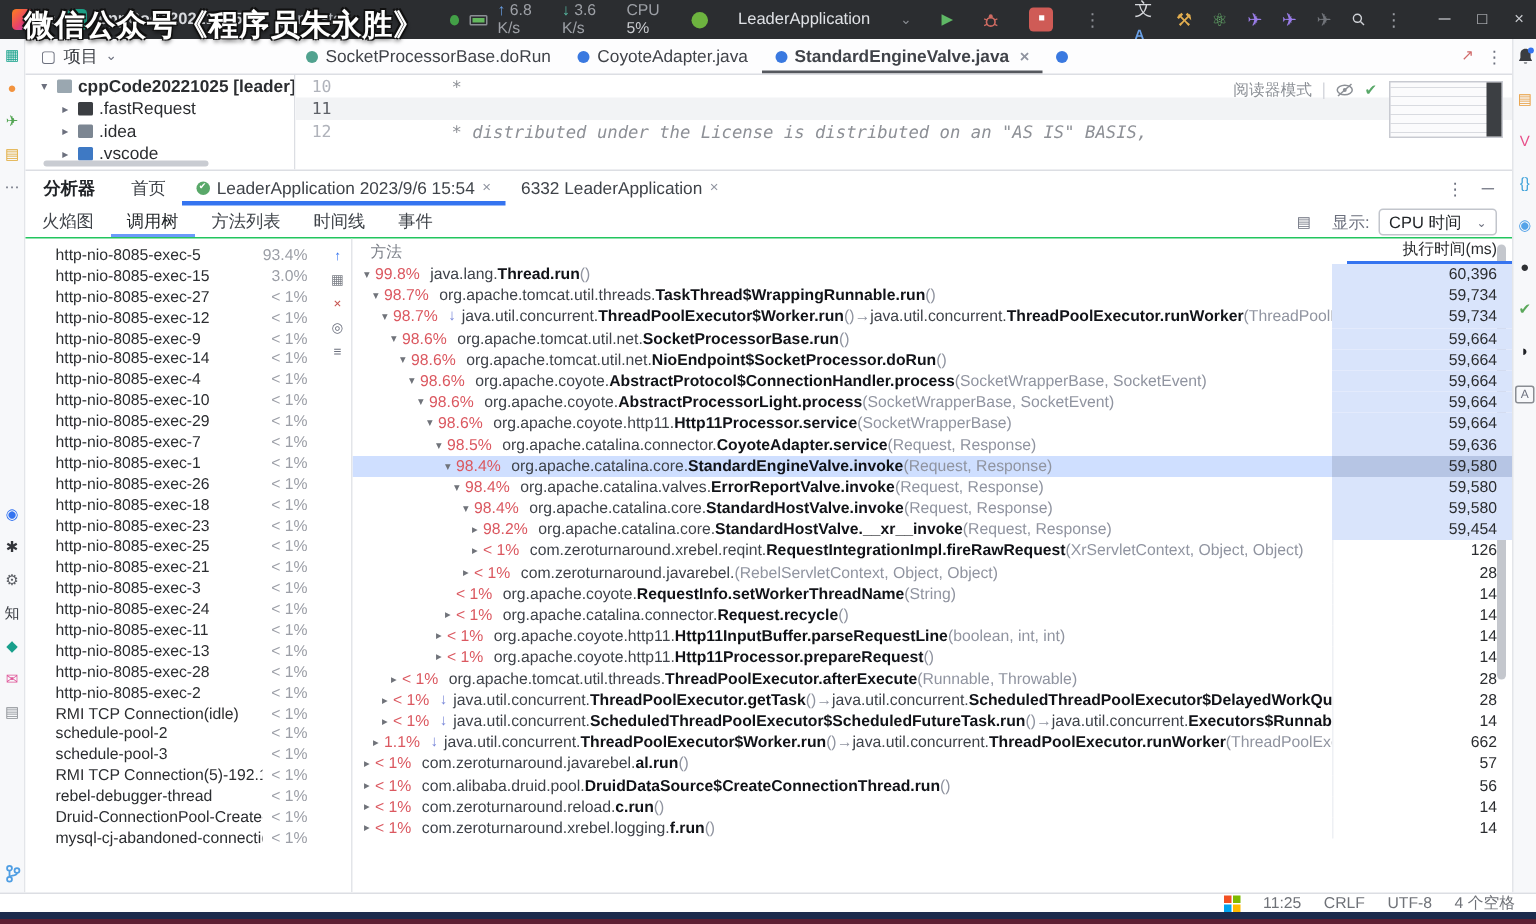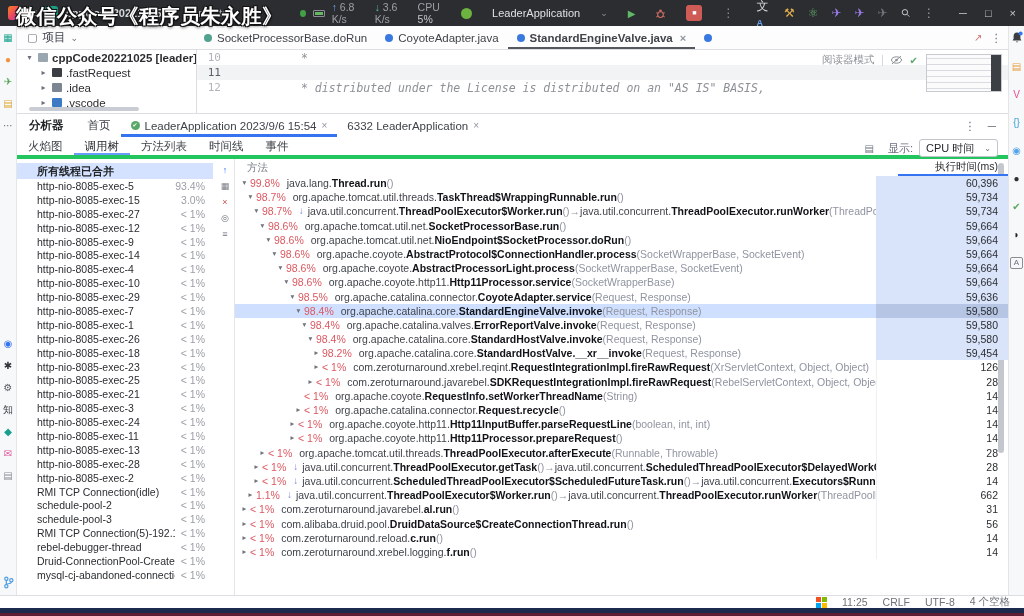--- a/index.html
+++ b/index.html
@@ -81,21 +81,21 @@
 
   
   .profiler { position:absolute; top:113px; left:17px; right:16px; bottom:21px; background:#fff; border-top:1px solid #dcdee3; }
   .ptabs { height:23px; display:flex; align-items:stretch; font-size:11.5px; color:#3f4349; }
   .ptitle { display:flex; align-items:center; font-weight:700; color:#202327; padding:0 14px 0 12px; }
   .ptab { display:flex; align-items:center; gap:5px; padding:0 10px; white-space:nowrap; }
   .ptab.sel { box-shadow:inset 0 -3px 0 #3574f0; }
   .ptab .grn { width:9px; height:9px; border-radius:50%; background:#59a869; color:#fff; font-size:6px; line-height:9px; text-align:center; }
   .ptab .close { color:#9094a0; font-size:10px; }
   .pwin { margin-left:auto; display:flex; align-items:center; gap:12px; padding-right:12px; color:#6c707e; }
-  .psubtabs { height:22px; display:flex; align-items:stretch; font-size:11.5px; color:#3f4349; border-bottom:4px solid #22c55e; position:relative; }
+  .psubtabs { height:22px; display:flex; align-items:stretch; font-size:11.5px; color:#3f4349; border-bottom:1px solid #22c55e; position:relative; }
   .stab { display:flex; align-items:center; padding:0 11px; }
   .stab.sel { box-shadow:inset 0 -2px 0 #6b9bfa; color:#1f2326; }
   .disp { position:absolute; right:10px; top:0; height:22px; display:flex; align-items:center; gap:6px; color:#6c707e; font-size:11px; }
   .disp .layo { font-size:10px; margin-right:8px; }
   .disp .select { display:flex; align-items:center; gap:10px; border:1px solid #c2c5cc; border-radius:3px; background:#fff; height:18px; padding:0 6px; color:#1f2326; }
   .disp .select .chv { color:#6c707e; font-size:8px; }
   .pcontent { position:absolute; top:45px; left:0; right:0; bottom:0; overflow:hidden; }
 
   
   .threads { position:absolute; top:4px; left:0; width:196px; bottom:0; overflow:hidden; }
@@ -115,21 +115,21 @@
   .mrow { display:flex; align-items:stretch; height:14.2px; line-height:14.2px; font-size:10.5px; white-space:nowrap; }
   .mrow.sel { background:#cfdfff; }
   .mleft { flex:1 1 auto; overflow:hidden; display:flex; align-items:center; }
   .chev { width:11px; text-align:center; color:#70737a; font-size:7.5px; flex:0 0 auto; }
   .pct { color:#db5860; margin-right:7px; flex:0 0 auto; }
   .dn { color:#7886d9; margin-right:4px; flex:0 0 auto; font-size:10px; }
   .sg-pkg { color:#3f434a; }
   .sg-bold { color:#111318; font-weight:700; }
   .sg-par { color:#9094a0; }
   .sg-arr { color:#9094a0; }
-  .mtime { width:132px; flex:0 0 auto; text-align:right; padding-right:10px; color:#2b2d30; border-left:1px solid #eef0f4; }
+  .mtime { width:120px; flex:0 0 auto; text-align:right; padding-right:10px; color:#2b2d30; border-left:1px solid #eef0f4; }
   .mtime.hot { background:#d9e4fb; border-left:none; }
   .mrow.sel .mtime { background:#b6c5e4; }
 
   
   .statusbar { position:absolute; left:0; right:0; bottom:8px; height:13px; background:#fff; border-top:1px solid #dcdee3;
                display:flex; align-items:center; justify-content:flex-end; gap:15px; padding-right:14px; color:#6f7278; font-size:10.5px; }
   .winlogo { display:grid; grid-template-columns:5px 5px; grid-template-rows:5px 5px; gap:1px; }
   .winlogo i:nth-child(1){background:#f25022}.winlogo i:nth-child(2){background:#7fba00}
   .winlogo i:nth-child(3){background:#00a4ef}.winlogo i:nth-child(4){background:#ffb900}
   .taskbar { position:absolute; left:0; right:0; bottom:0; height:8px; background:linear-gradient(#1c2b4d 0 5px,#5d1f33 5px); }
@@ -379,21 +379,20 @@
         <span class="layo">▤</span>
         <span>显示:</span>
         <span class="select">
           <span>CPU 时间</span>
           <span class="chv">⌄</span>
         </span>
       </div>
     </div>
     <div class="pcontent">
       <div class="threads">
-        <div class="thead-item">所有线程已合并</div>
         <div>
             <div class="trow">
               <span class="tname">http-nio-8085-exec-5</span>
               <span class="tpct">93.4%</span>
             </div>
             <div class="trow">
               <span class="tname">http-nio-8085-exec-15</span>
               <span class="tpct">3.0%</span>
             </div>
             <div class="trow">
@@ -663,21 +662,20 @@
                 <span class="sg-bold">RequestIntegrationImpl.fireRawRequest</span>
                 <span class="sg-par">(XrServletContext, Object, Object)</span>
               </span>
               <span class="mtime">126</span>
             </div>
             <div class="mrow">
               <span class="mleft" style="padding-left: 70px;">
                 <span class="chev">▸</span>
                 <span class="pct">&lt; 1%</span>
                 <span class="sg-pkg">com.zeroturnaround.javarebel.</span>
-                <span class="sg-bold">SDKRequestIntegrationImpl.fireRawRequest</span>
                 <span class="sg-par">(RebelServletContext, Object, Object)</span>
               </span>
               <span class="mtime">28</span>
             </div>
             <div class="mrow">
               <span class="mleft" style="padding-left: 58px;">
                 <span class="chev"></span>
                 <span class="pct">&lt; 1%</span>
                 <span class="sg-pkg">org.apache.coyote.</span>
                 <span class="sg-bold">RequestInfo.setWorkerThreadName</span>
@@ -769,21 +767,21 @@
               <span class="mtime">662</span>
             </div>
             <div class="mrow">
               <span class="mleft" style="padding-left: 4px;">
                 <span class="chev">▸</span>
                 <span class="pct">&lt; 1%</span>
                 <span class="sg-pkg">com.zeroturnaround.javarebel.</span>
                 <span class="sg-bold">al.run</span>
                 <span class="sg-par">()</span>
               </span>
-              <span class="mtime">31</span>
+              <span class="mtime">57</span>
             </div>
             <div class="mrow">
               <span class="mleft" style="padding-left: 4px;">
                 <span class="chev">▸</span>
                 <span class="pct">&lt; 1%</span>
                 <span class="sg-pkg">com.alibaba.druid.pool.</span>
                 <span class="sg-bold">DruidDataSource$CreateConnectionThread.run</span>
                 <span class="sg-par">()</span>
               </span>
               <span class="mtime">56</span>

